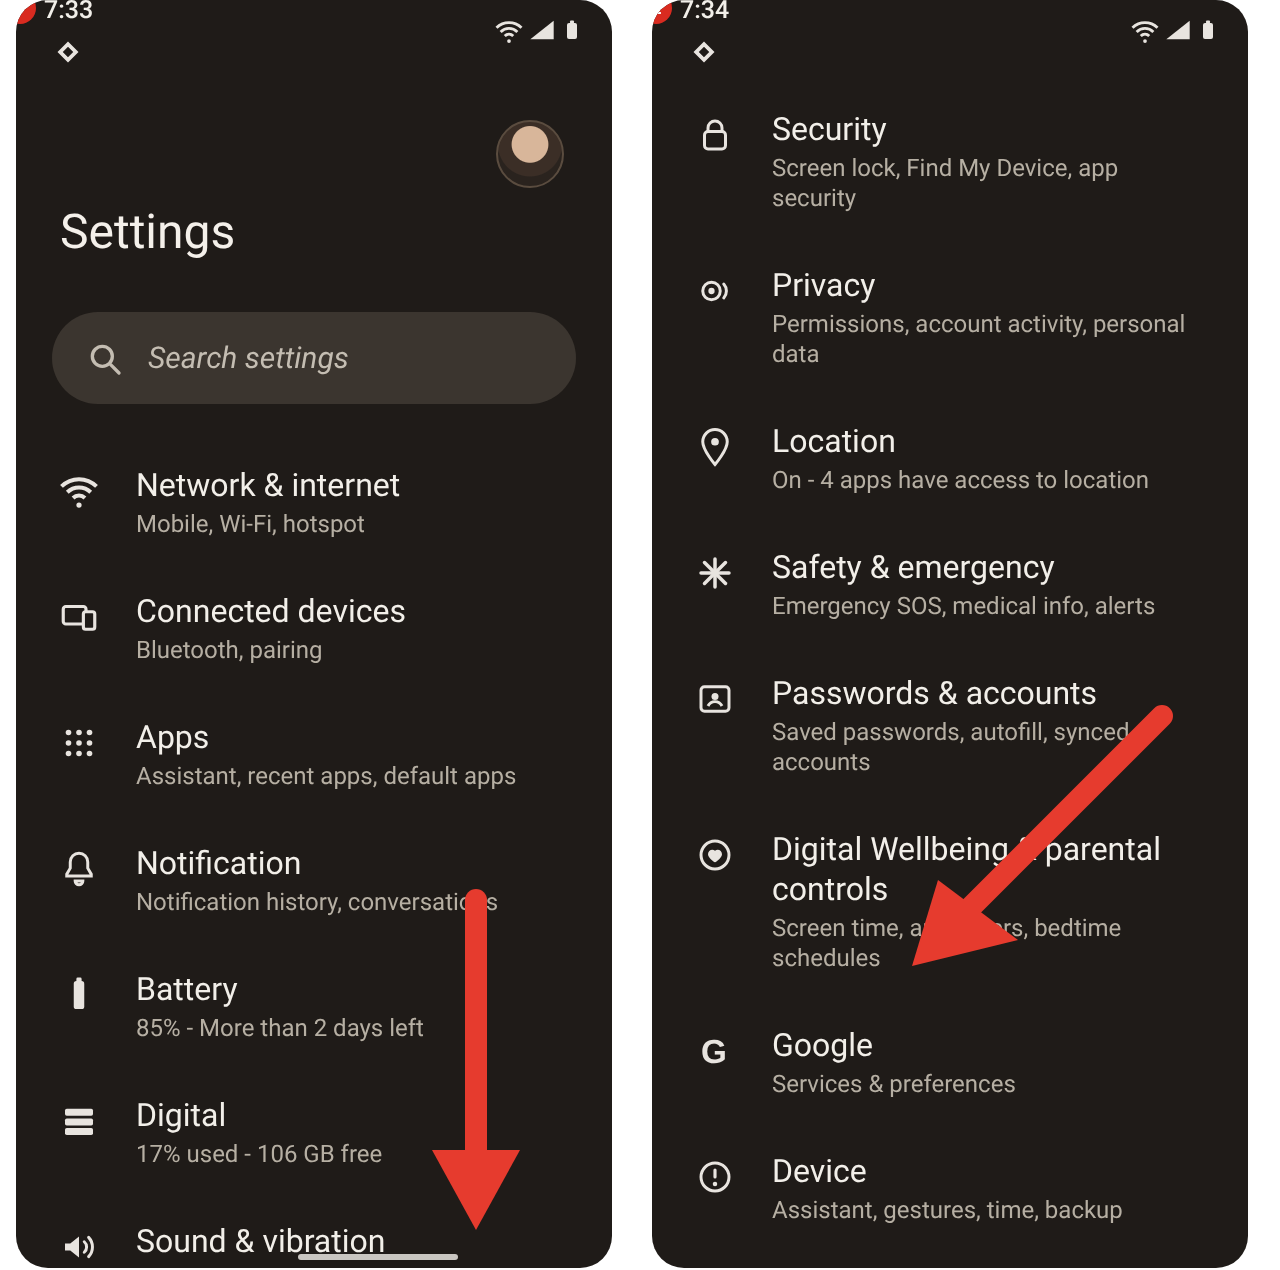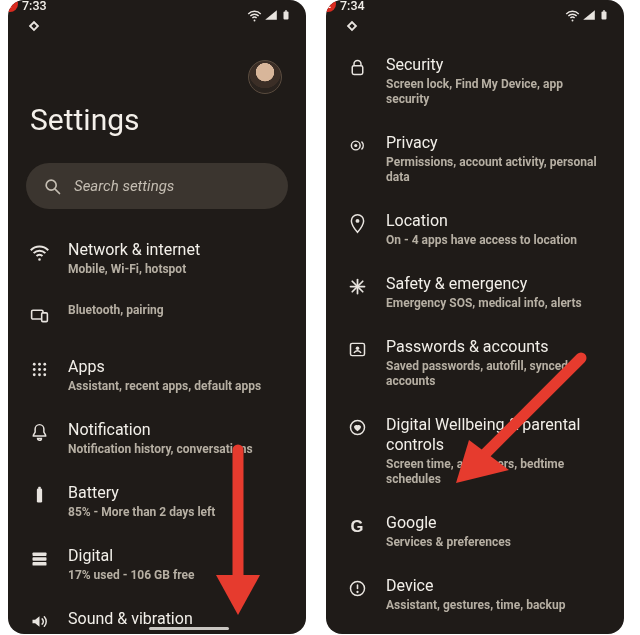--- a/index.html
+++ b/index.html
@@ -46,21 +46,21 @@
     justify-content: flex-end;
     padding: 34px 6px 0 0;
   }
   .avatar {
     width: 34px; height: 34px;
     border-radius: 50%;
     background: radial-gradient(circle at 50% 35%, #d8b69a 0 34%, #3b2e26 36% 60%, #2a231e 62% 100%);
     border: 1px solid #5a4c3f;
   }
   .page-title {
-    font-size: 30px;
+    font-size: 24px;
     font-weight: 400;
     color: #f4f0ea;
     padding: 8px 4px 26px 4px;
   }
   .searchbox {
     background: #3b352f;
     border-radius: 28px;
     height: 46px;
     display: flex;
     align-items: center;
@@ -94,21 +94,20 @@
   .row .title {
     font-size: 16px;
     color: #f2efe9;
     line-height: 1.25;
     margin-bottom: 2px;
   }
   .row .sub {
     font-size: 12px;
     color: #b6afa3;
     line-height: 1.25;
-    font-weight: bold;
   }
 
   
   .badge {
     position: absolute;
     top: -4px; left: -6px;
     width: 16px; height: 16px;
     border-radius: 50%;
     background: #d92b20;
     color: #fff;
@@ -305,20 +304,21 @@
               <div class="sub">Mobile, Wi-Fi, hotspot</div>
             </div>
           </div>
           <div class="row">
             <div class="icon-slot">
               <svg width="21" height="21" viewBox="0 0 24 24">
                 <use href="#ic-devices"></use>
               </svg>
             </div>
             <div class="texts">
+              <div class="title">Connected devices</div>
               <div class="sub">Bluetooth, pairing</div>
             </div>
           </div>
           <div class="row">
             <div class="icon-slot">
               <svg width="21" height="21" viewBox="0 0 24 24">
                 <use href="#ic-apps"></use>
               </svg>
             </div>
             <div class="texts">

